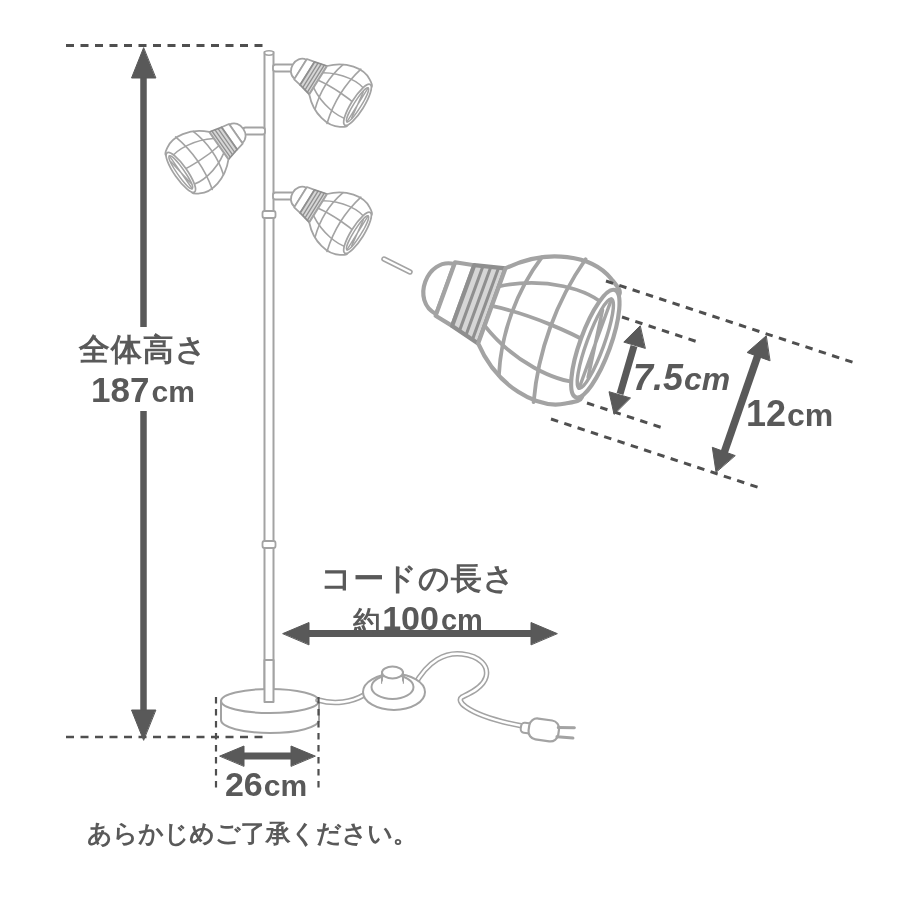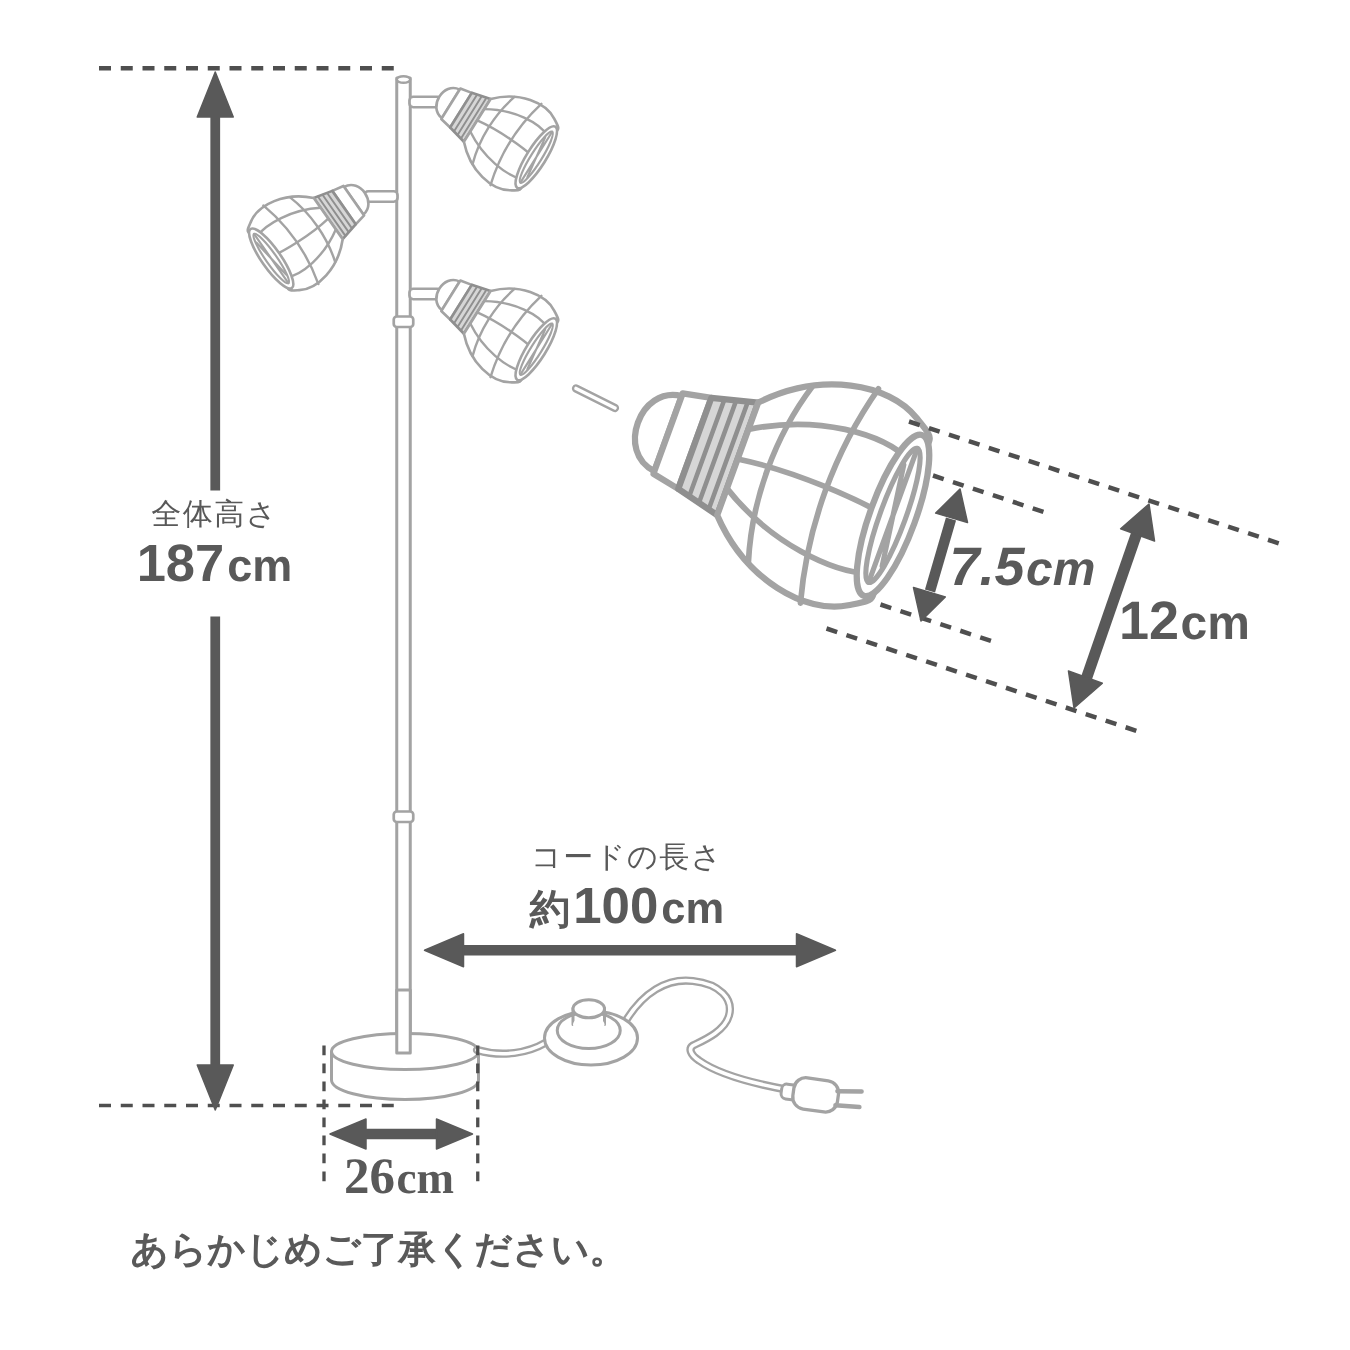--- a/index.html
+++ b/index.html
@@ -2,31 +2,31 @@
 <html><head>
 <meta charset="utf-8">
 <style>
   html,body{margin:0;padding:0;background:#ffffff;}
   .canvas{
     position:relative;width:900px;height:900px;background:#ffffff;overflow:hidden;
     font-family:"Liberation Sans","DejaVu Sans",sans-serif;color:#595959;
   }
   .art{position:absolute;left:0;top:0;width:900px;height:900px;}
   .lbl{position:absolute;text-align:center;color:#595959;line-height:1.22;white-space:nowrap;}
-  .lbl .lab{font-size:20px;font-weight:400;letter-spacing:1px;}
+  .lbl .lab{font-size:31px;font-weight:700;letter-spacing:1px;}
   .lbl .val{font-weight:600;}
   .height-lbl{left:48px;top:331px;width:190px;}
   .height-lbl .val{font-size:35px;}
   .height-lbl .unit{font-size:30px;margin-left:2px;}
   .cord-lbl{left:318px;top:560px;width:200px;}
   .cord-lbl .val{font-size:34px;}
   .cord-lbl .pref{font-size:27px;margin-right:2px;}
   .cord-lbl .unit{font-size:29px;margin-left:2px;}
   .base-lbl{left:212px;top:764px;width:108px;}
-  .base-lbl .val{font-size:34px;font-family:Liberation Serif, serif;}
+  .base-lbl .val{font-size:34px;}
   .base-lbl .unit{font-size:30px;margin-left:1px;}
   .d75-lbl{left:633px;top:356px;text-align:left;font-style:italic;}
   .d75-lbl .val{font-size:36px;}
   .d75-lbl .unit{font-size:32px;margin-left:1px;}
   .d12-lbl{left:746px;top:392px;text-align:left;}
   .d12-lbl .val{font-size:36px;}
   .d12-lbl .unit{font-size:32px;margin-left:1px;}
   .note{
     position:absolute;left:62px;top:815px;width:810px;
     font-size:25px;font-weight:600;line-height:1.45;color:#595959;

